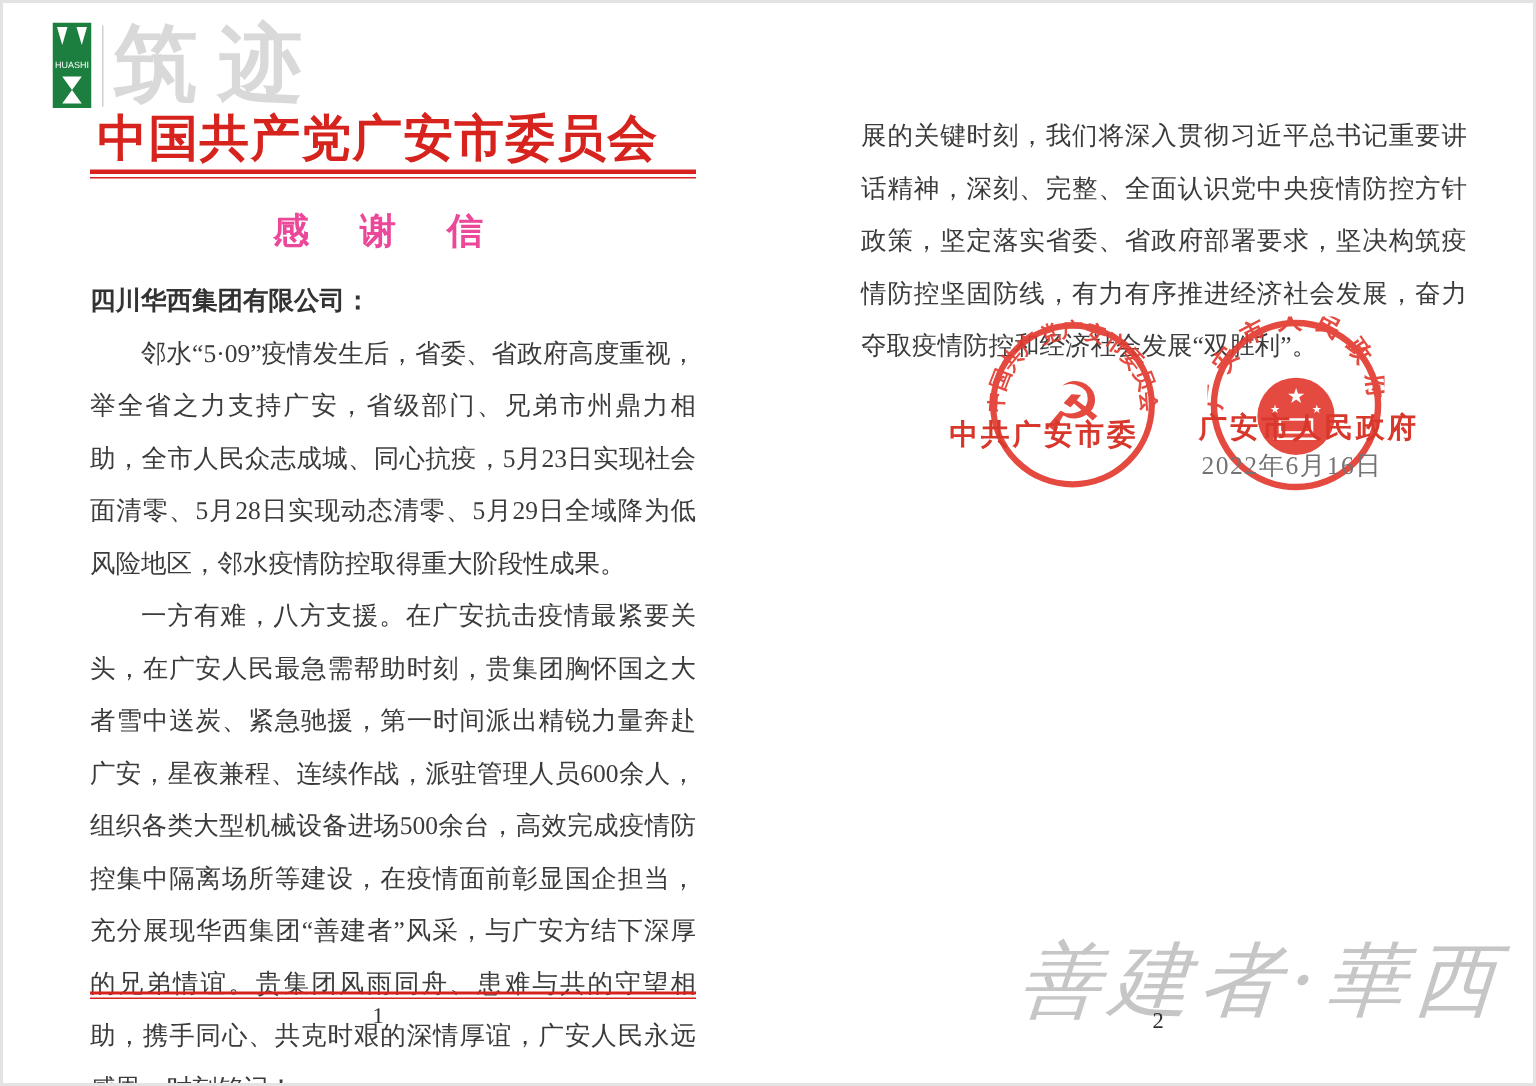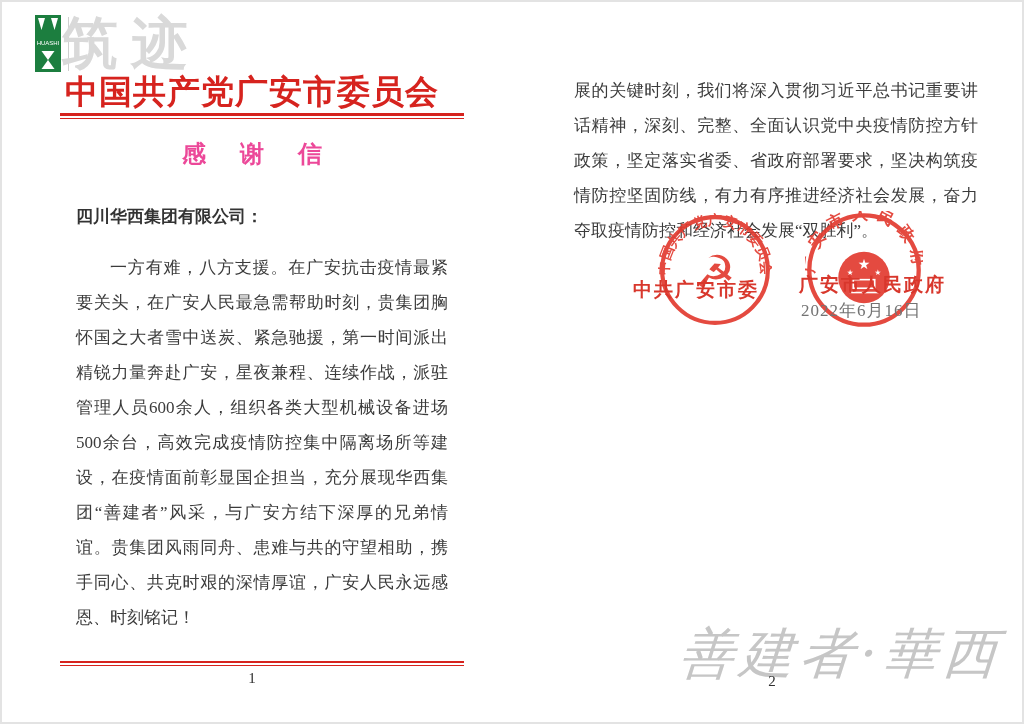--- a/index.html
+++ b/index.html
@@ -6,21 +6,21 @@
   .scan{
     position:relative;width:1020px;height:720px;
     background:#ffffff;border:2px solid #e3e3e3;
     font-family:"Liberation Serif","DejaVu Serif",serif;
     overflow:hidden;
   }
   
   .logo-box{position:absolute;left:33px;top:13px;width:26px;height:57px;}
   .logo-divider{position:absolute;left:66px;top:15px;width:1px;height:54px;background:#cfcfcf;}
   .logo-watermark{
-    position:absolute;left:60px;top:4px;height:72px;
+    position:absolute;left:74px;top:4px;height:72px;
     font-size:56px;font-weight:bold;color:#d9d9d9;letter-spacing:14px;
     font-family:"DejaVu Serif","Liberation Serif",serif;line-height:72px;
   }
   
   .org-title{
     position:absolute;left:38px;top:68px;width:424px;margin:0;
     text-align:center;font-size:33px;font-weight:bold;letter-spacing:1px;
     color:#d6231e;font-family:"Liberation Sans","DejaVu Sans",sans-serif;
   }
   .red-rule{position:absolute;left:58px;width:404px;}
@@ -32,21 +32,21 @@
   .rule-footer .thick{height:2px;}
   .letter-title{
     position:absolute;left:38px;top:136px;width:424px;margin:0;
     text-align:center;font-size:24px;font-weight:bold;color:#ec4899;
     letter-spacing:14px;text-indent:14px;
   }
   .body-text{
     position:absolute;left:58px;top:181px;width:404px;
     font-size:17px;line-height:35px;color:#3b3b3b;text-align:justify;
   }
-  .body-text p{margin:16px;text-indent:2em;}
+  .body-text p{margin:0;text-indent:2em;}
   .body-text p.addressee{text-indent:0;font-weight:bold;color:#333;}
   .pagenum{
     position:absolute;text-align:center;font-size:15px;color:#2f2f2f;
     font-family:"Liberation Serif","DejaVu Serif",serif;
   }
   .pagenum-1{left:38px;top:668px;width:424px;}
   .pagenum-2{left:755px;top:671px;width:30px;z-index:3;}
   
   .continuation{
     position:absolute;left:572px;top:71px;width:404px;margin:0;
@@ -97,20 +97,21 @@
   <div class="red-rule rule-under-title">
     <div class="thick"></div>
       <div class="gap"></div>
       <div class="thin"></div>
   </div>
 
   <h2 class="letter-title">感 谢 信</h2>
 
   <div class="body-text">
     <p class="addressee">四川华西集团有限公司：</p>
+    <p>邻水“5·09”疫情发生后，省委、省政府高度重视，举全省之力支持广安，省级部门、兄弟市州鼎力相助，全市人民众志成城、同心抗疫，5月23日实现社会面清零、5月28日实现动态清零、5月29日全域降为低风险地区，邻水疫情防控取得重大阶段性成果。</p>
     <p>一方有难，八方支援。在广安抗击疫情最紧要关头，在广安人民最急需帮助时刻，贵集团胸怀国之大者雪中送炭、紧急驰援，第一时间派出精锐力量奔赴广安，星夜兼程、连续作战，派驻管理人员600余人，组织各类大型机械设备进场500余台，高效完成疫情防控集中隔离场所等建设，在疫情面前彰显国企担当，充分展现华西集团“善建者”风采，与广安方结下深厚的兄弟情谊。贵集团风雨同舟、患难与共的守望相助，携手同心、共克时艰的深情厚谊，广安人民永远感恩、时刻铭记！</p>
 
   </div>
 
   <div class="red-rule rule-footer">
     <div class="thick"></div>
       <div class="gap"></div>
       <div class="thin"></div>
   </div>
   <div class="pagenum pagenum-1">1</div>

